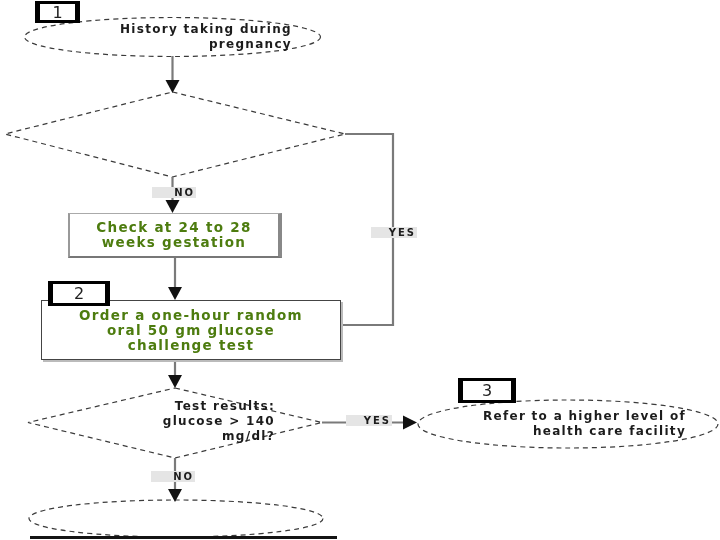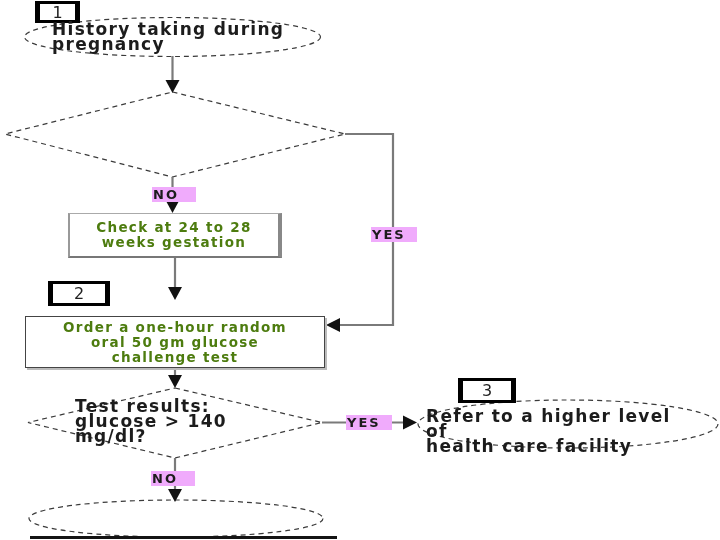--- a/index.html
+++ b/index.html
@@ -5,39 +5,39 @@
   html,body{margin:0;padding:0;background:#fff;}
   #canvas{
     position:relative;width:720px;height:540px;background:#ffffff;overflow:hidden;
     font-family:"DejaVu Sans","Liberation Sans",sans-serif;
   }
   #flow-svg{position:absolute;left:0;top:0;}
   .dashed{fill:#ffffff;stroke:#3a3a3a;stroke-width:1.2;stroke-dasharray:5 4;}
   .conn{stroke:#7a7a7a;stroke-width:2.2;fill:none;}
   .head{fill:#111111;stroke:none;}
   .node-text{
-    position:absolute;font-weight:bold;font-size:17px;line-height:15px;
-    letter-spacing:1.3px;color:#1c1c1c;text-align:left;white-space:pre-line;
+    position:absolute;font-weight:bold;font-size:12px;line-height:15px;
+    letter-spacing:1.3px;color:#1c1c1c;text-align:right;white-space:pre-line;
   }
   .edge-label{
-    position:absolute;font-weight:bold;font-size:13px;letter-spacing:2px;
-    color:#1c1c1c;text-align:left;background:#f0abfc;padding:0 1px;
+    position:absolute;font-weight:bold;font-size:10px;letter-spacing:2px;
+    color:#1c1c1c;text-align:right;background:#e5e5e5;padding:0 1px;
   }
   .proc-rect{
     position:absolute;box-sizing:border-box;background:#ffffff;
     display:flex;align-items:center;justify-content:center;
   }
   #check-rect{
     left:68px;top:213px;width:214px;height:45px;
     border-top:1px solid #aaa;border-bottom:2px solid #777;
     border-left:2px solid #999;border-right:4px solid #888;
   }
   #order-rect{
-    left:25px;top:300px;width:300px;height:52px;
-    border:1.5px solid #444;box-shadow:2px 2px 0 #bbb;margin-top:16px;
+    left:41px;top:300px;width:300px;height:60px;
+    border:1.5px solid #444;box-shadow:2px 2px 0 #bbb;
   }
   .rect-text{
     font-weight:bold;font-size:13.5px;line-height:15px;letter-spacing:1.3px;
     color:#4d7c0f;text-align:center;white-space:pre-line;
   }
   .step-box{
     position:absolute;box-sizing:border-box;background:#ffffff;
     border:3px solid #000;border-left-width:5px;border-right-width:5px;
     display:flex;align-items:center;justify-content:center;
     font-size:16px;font-weight:400;color:#222;

